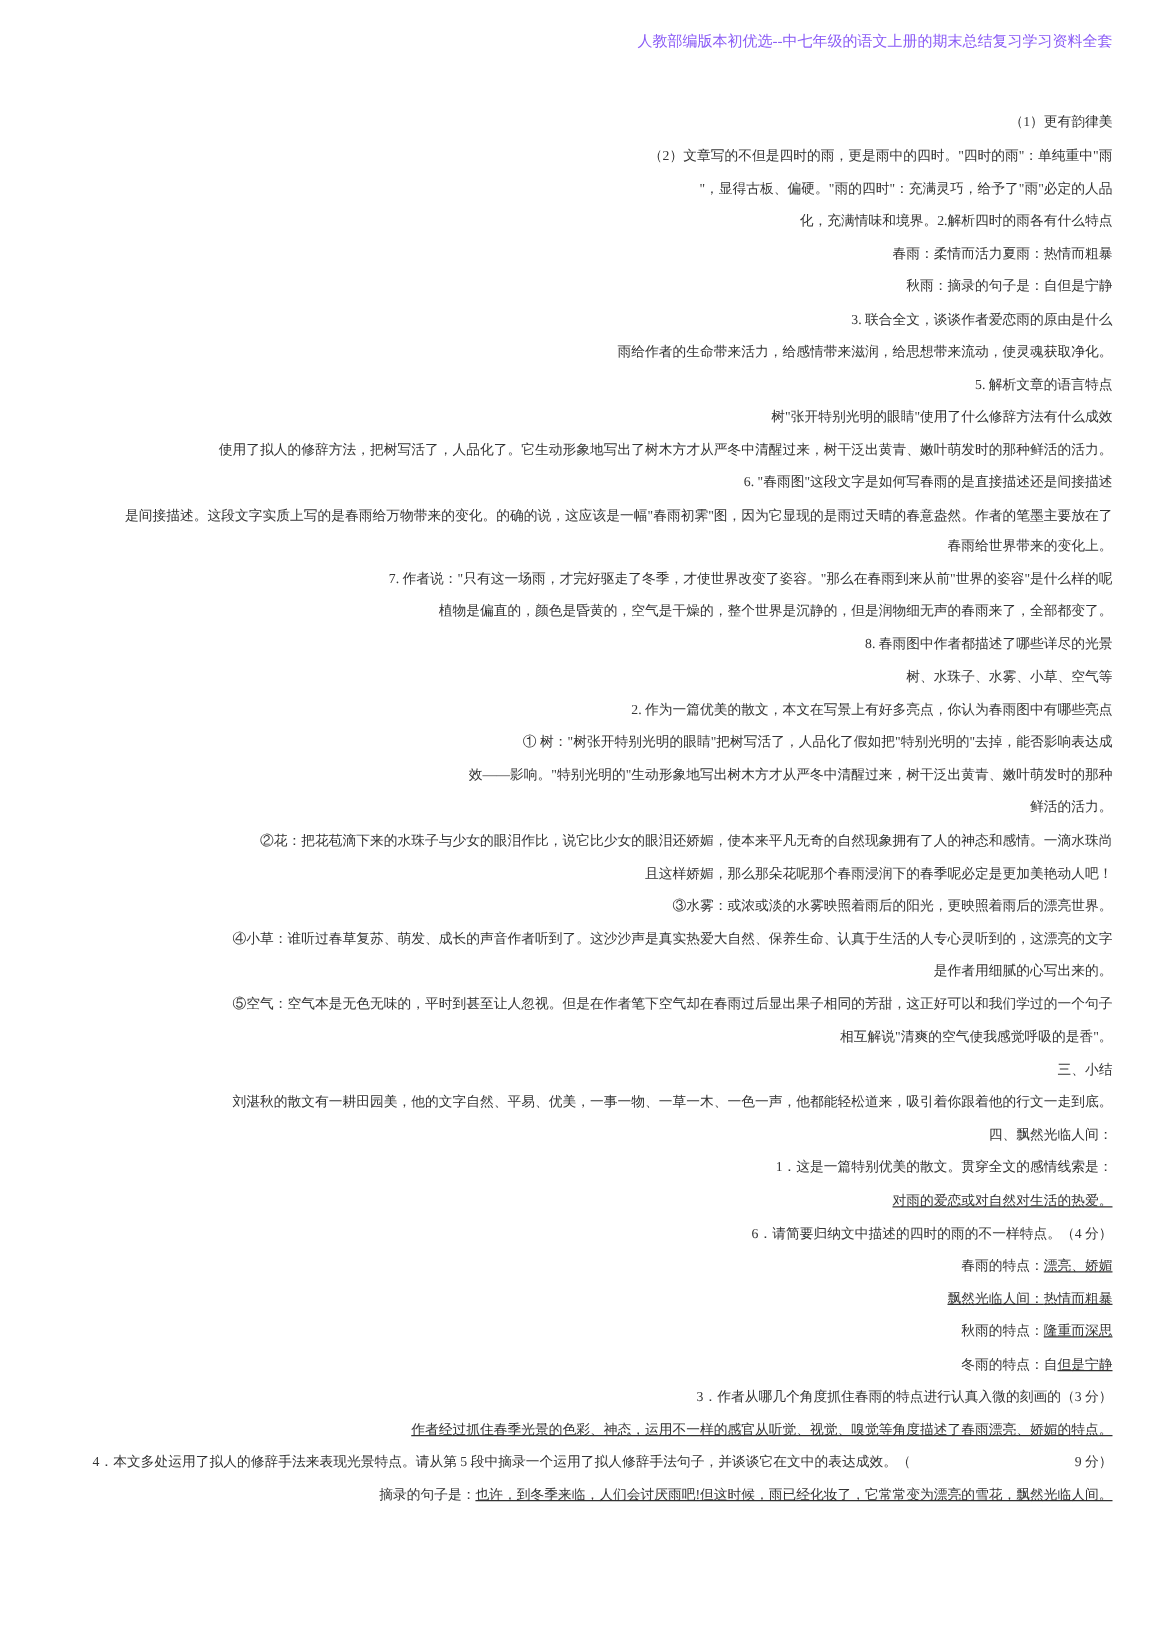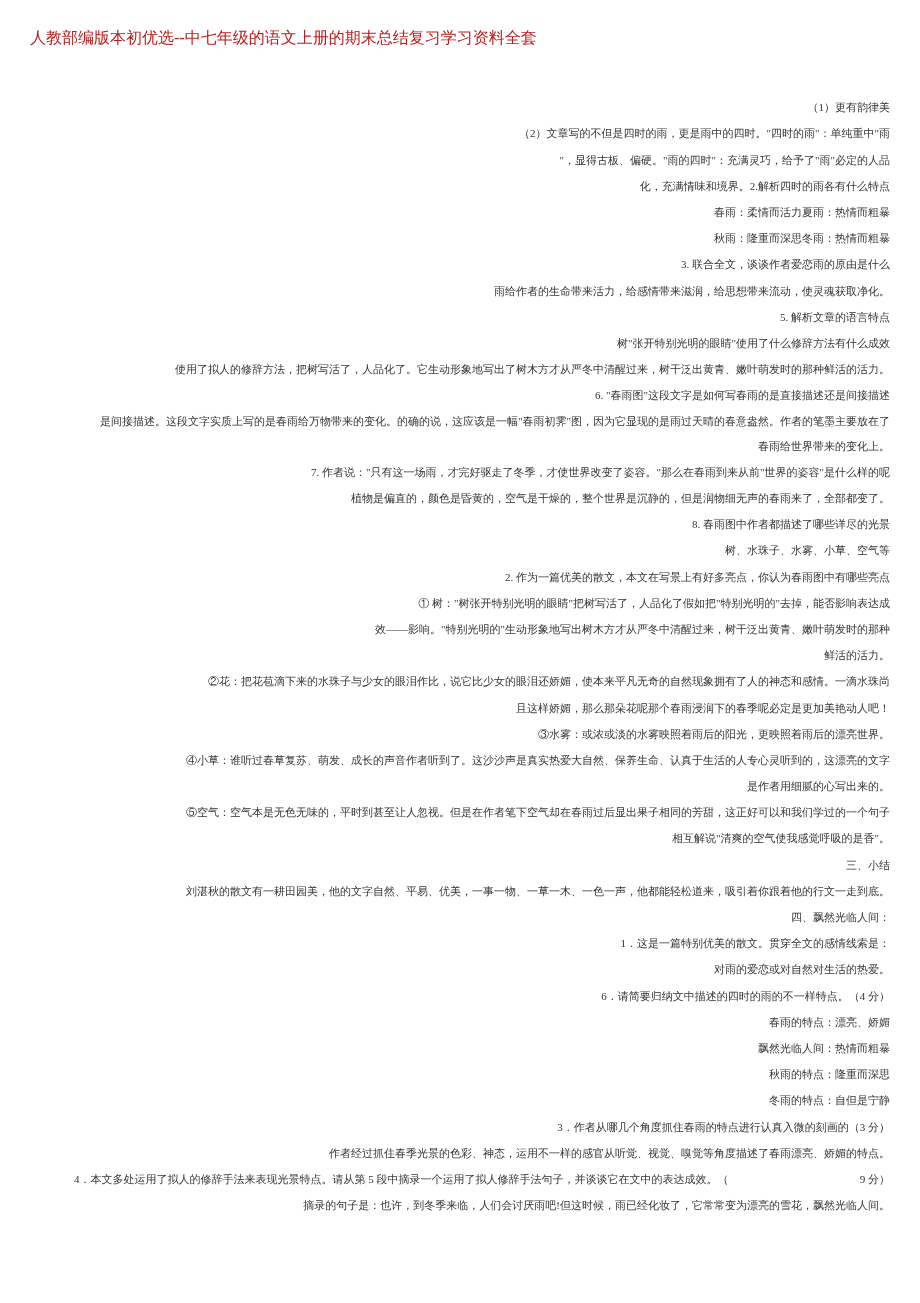--- a/index.html
+++ b/index.html
@@ -12,37 +12,38 @@
       font-family: "SimSun", "宋体", serif;
       background: #fff;
       width: 920px;
       margin: 0 auto;
       padding: 20px 30px;
       font-size: 11px;
       line-height: 2.2;
       color: #333;
     }
     .title {
-      text-align: left;
-      font-size: 16px;
+      text-align: right;
+      font-size: 12px;
       font-weight: normal;
-      color: #b91c1c;
+      color: #8b5cf6;
       margin-bottom: 40px;
       font-family: "SimSun", serif;
     }
     .indent-1 {
       padding-left: 2em;
     }
     .indent-2 {
       padding-left: 4em;
     }
     .indent-3 {
       padding-left: 6em;
     }
     .underline {
+      text-decoration: underline;
     }
     .para {
       margin-bottom: 2px;
     }
     .row {
       display: flex;
       justify-content: space-between;
       gap: 27px;
     }
   </style>
@@ -50,21 +51,21 @@
 <body>
 
 <h1 class="title">人教部编版本初优选--中七年级的语文上册的期末总结复习学习资料全套</h1>
 
 <div class="para indent-2">（1）更有韵律美</div>
 <div class="para">（2）文章写的不但是四时的雨，更是雨中的四时。"四时的雨"：单纯重中"雨</div>
 <div class="para indent-2">"，显得古板、偏硬。"雨的四时"：充满灵巧，给予了"雨"必定的人品</div>
 <div class="para indent-2">化，充满情味和境界。2.解析四时的雨各有什么特点</div>
 
 <div class="para indent-2">春雨：柔情而活力夏雨：热情而粗暴</div>
-<div class="para indent-2">秋雨：隆重而深思冬雨：热情而粗暴</div>
+<div class="para indent-2">秋雨：摘录的句子是：自但是宁静</div>
 <div class="para indent-2">3. 联合全文，谈谈作者爱恋雨的原由是什么</div>
 <div class="para indent-2">雨给作者的生命带来活力，给感情带来滋润，给思想带来流动，使灵魂获取净化。</div>
 <div class="para indent-2">5. 解析文章的语言特点</div>
 <div class="para indent-2">树"张开特别光明的眼睛"使用了什么修辞方法有什么成效</div>
 <div class="para indent-3">使用了拟人的修辞方法，把树写活了，人品化了。它生动形象地写出了树木方才从严冬中清醒过来，树干泛出黄青、嫩叶萌发时的那种鲜活的活力。</div>
 <div class="para indent-2">6. "春雨图"这段文字是如何写春雨的是直接描述还是间接描述</div>
 <div class="para indent-3">是间接描述。这段文字实质上写的是春雨给万物带来的变化。的确的说，这应该是一幅"春雨初霁"图，因为它显现的是雨过天晴的春意盎然。作者的笔墨主要放在了春雨给世界带来的变化上。</div>
 
 <div class="para indent-2">7. 作者说："只有这一场雨，才完好驱走了冬季，才使世界改变了姿容。"那么在春雨到来从前"世界的姿容"是什么样的呢</div>
 <div class="para indent-2">植物是偏直的，颜色是昏黄的，空气是干燥的，整个世界是沉静的，但是润物细无声的春雨来了，全部都变了。</div>

